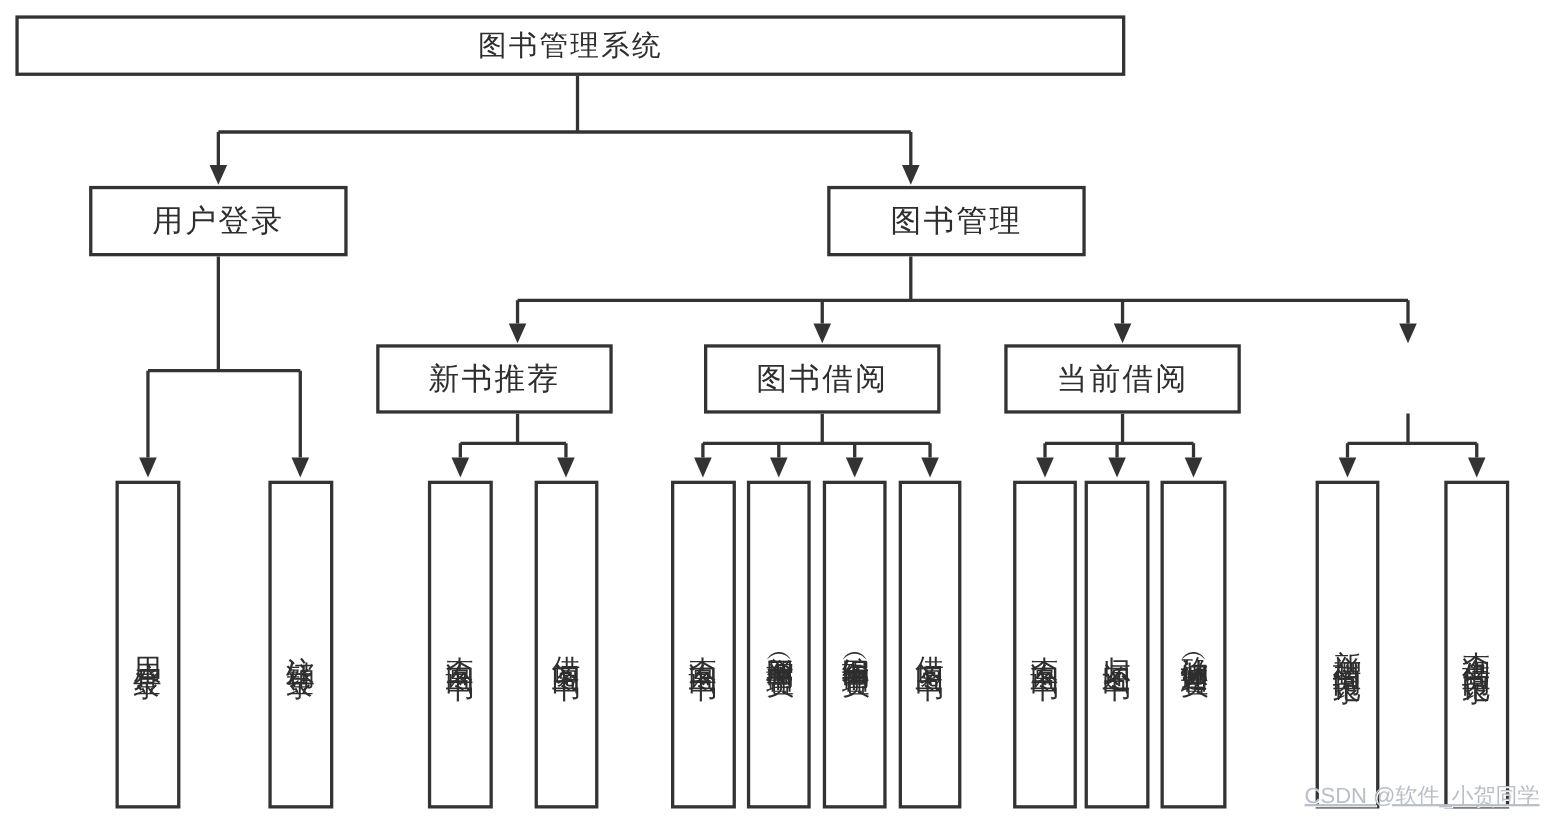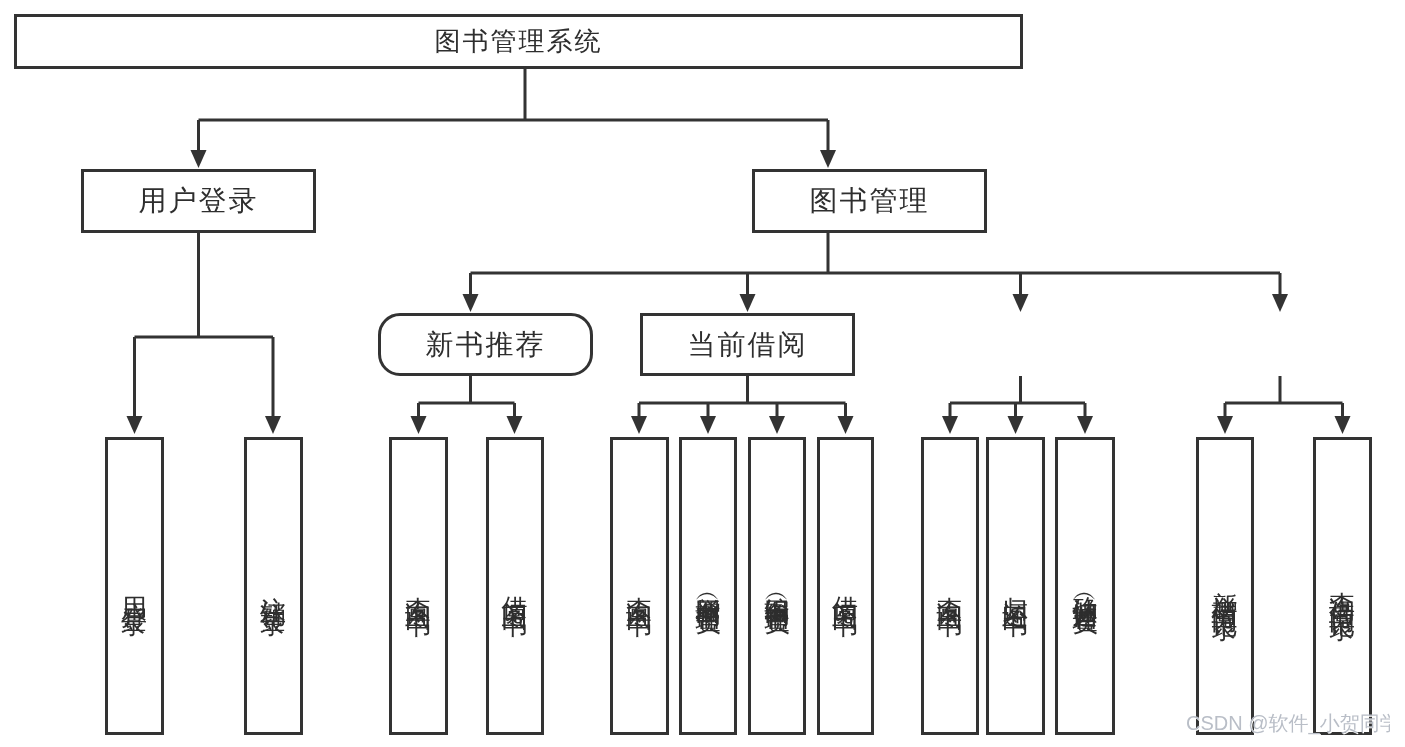--- a/index.html
+++ b/index.html
@@ -3,20 +3,21 @@
 <meta charset="utf-8">
 <style>
   html,body{margin:0;padding:0;background:#ffffff;}
   .canvas{
     position:relative;
     width:1390px;height:747px;
     background:#ffffff;
     font-family:"Liberation Sans","DejaVu Sans",sans-serif;
     color:#2e2e2e;
     overflow:hidden;
+    padding-left:15px;
   }
   .connectors{position:absolute;left:0;top:0;width:1405px;height:747px;}
   .node{
     position:absolute;
     box-sizing:border-box;
     border:3px solid #333333;
     background:#ffffff;
     display:flex;align-items:center;justify-content:center;
     text-align:center;
     font-size:28px;
@@ -40,20 +41,21 @@
     overflow:hidden;
   }
   .leaf.long{font-size:25px;letter-spacing:2px;}
   .watermark{
     position:absolute;
     left:1186px;top:710px;
     font-size:20px;
     color:#b9bec7;
     text-shadow:1px 1px 0 #ffffff;
     white-space:nowrap;
+    text-decoration:underline;
   }
 </style>
 </head>
 <body>
 
 <div class="canvas">
 
   <svg class="connectors" viewBox="0 0 1405 747" xmlns="http://www.w3.org/2000/svg">
     <g stroke="#333333" stroke-width="3" fill="none">
 
@@ -92,22 +94,23 @@
       <polygon points="1217,416 1233,416 1225,434"></polygon>
       <polygon points="1334.5,416 1350.5,416 1342.5,434"></polygon>
     </g>
   </svg>
 
   <div class="node root" style="left:14px;top:14px;width:1009px;height:55px;">图书管理系统</div>
 
   <div class="node" style="left:81px;top:169px;width:235px;height:64px;">用户登录</div>
   <div class="node" style="left:752px;top:169px;width:235px;height:64px;">图书管理</div>
 
-  <div class="node" style="left:378px;top:313px;width:215px;height:63px;border-radius:22px;">新书推荐</div>
-  <div class="node" style="left:640px;top:313px;width:215px;height:63px;">当前借阅</div>
+  <div class="node" style="left:342px;top:313px;width:215px;height:63px;">新书推荐</div>
+  <div class="node" style="left:640px;top:313px;width:215px;height:63px;">图书借阅</div>
+  <div class="node" style="left:913px;top:313px;width:215px;height:63px;">当前借阅</div>
 
   <div class="leaf" style="left:105px;width:59px;">用户登录</div>
   <div class="leaf" style="left:244px;width:59px;">注销登录</div>
 
   <div class="leaf" style="left:389px;width:59px;">查询图书</div>
   <div class="leaf" style="left:486px;width:58px;">借阅图书</div>
 
   <div class="leaf" style="left:610px;width:59px;">查询图书</div>
   <div class="leaf long" style="left:679px;width:58px;">新增图书（管理员）</div>
   <div class="leaf long" style="left:748px;width:58px;">编辑图书（管理员）</div>

